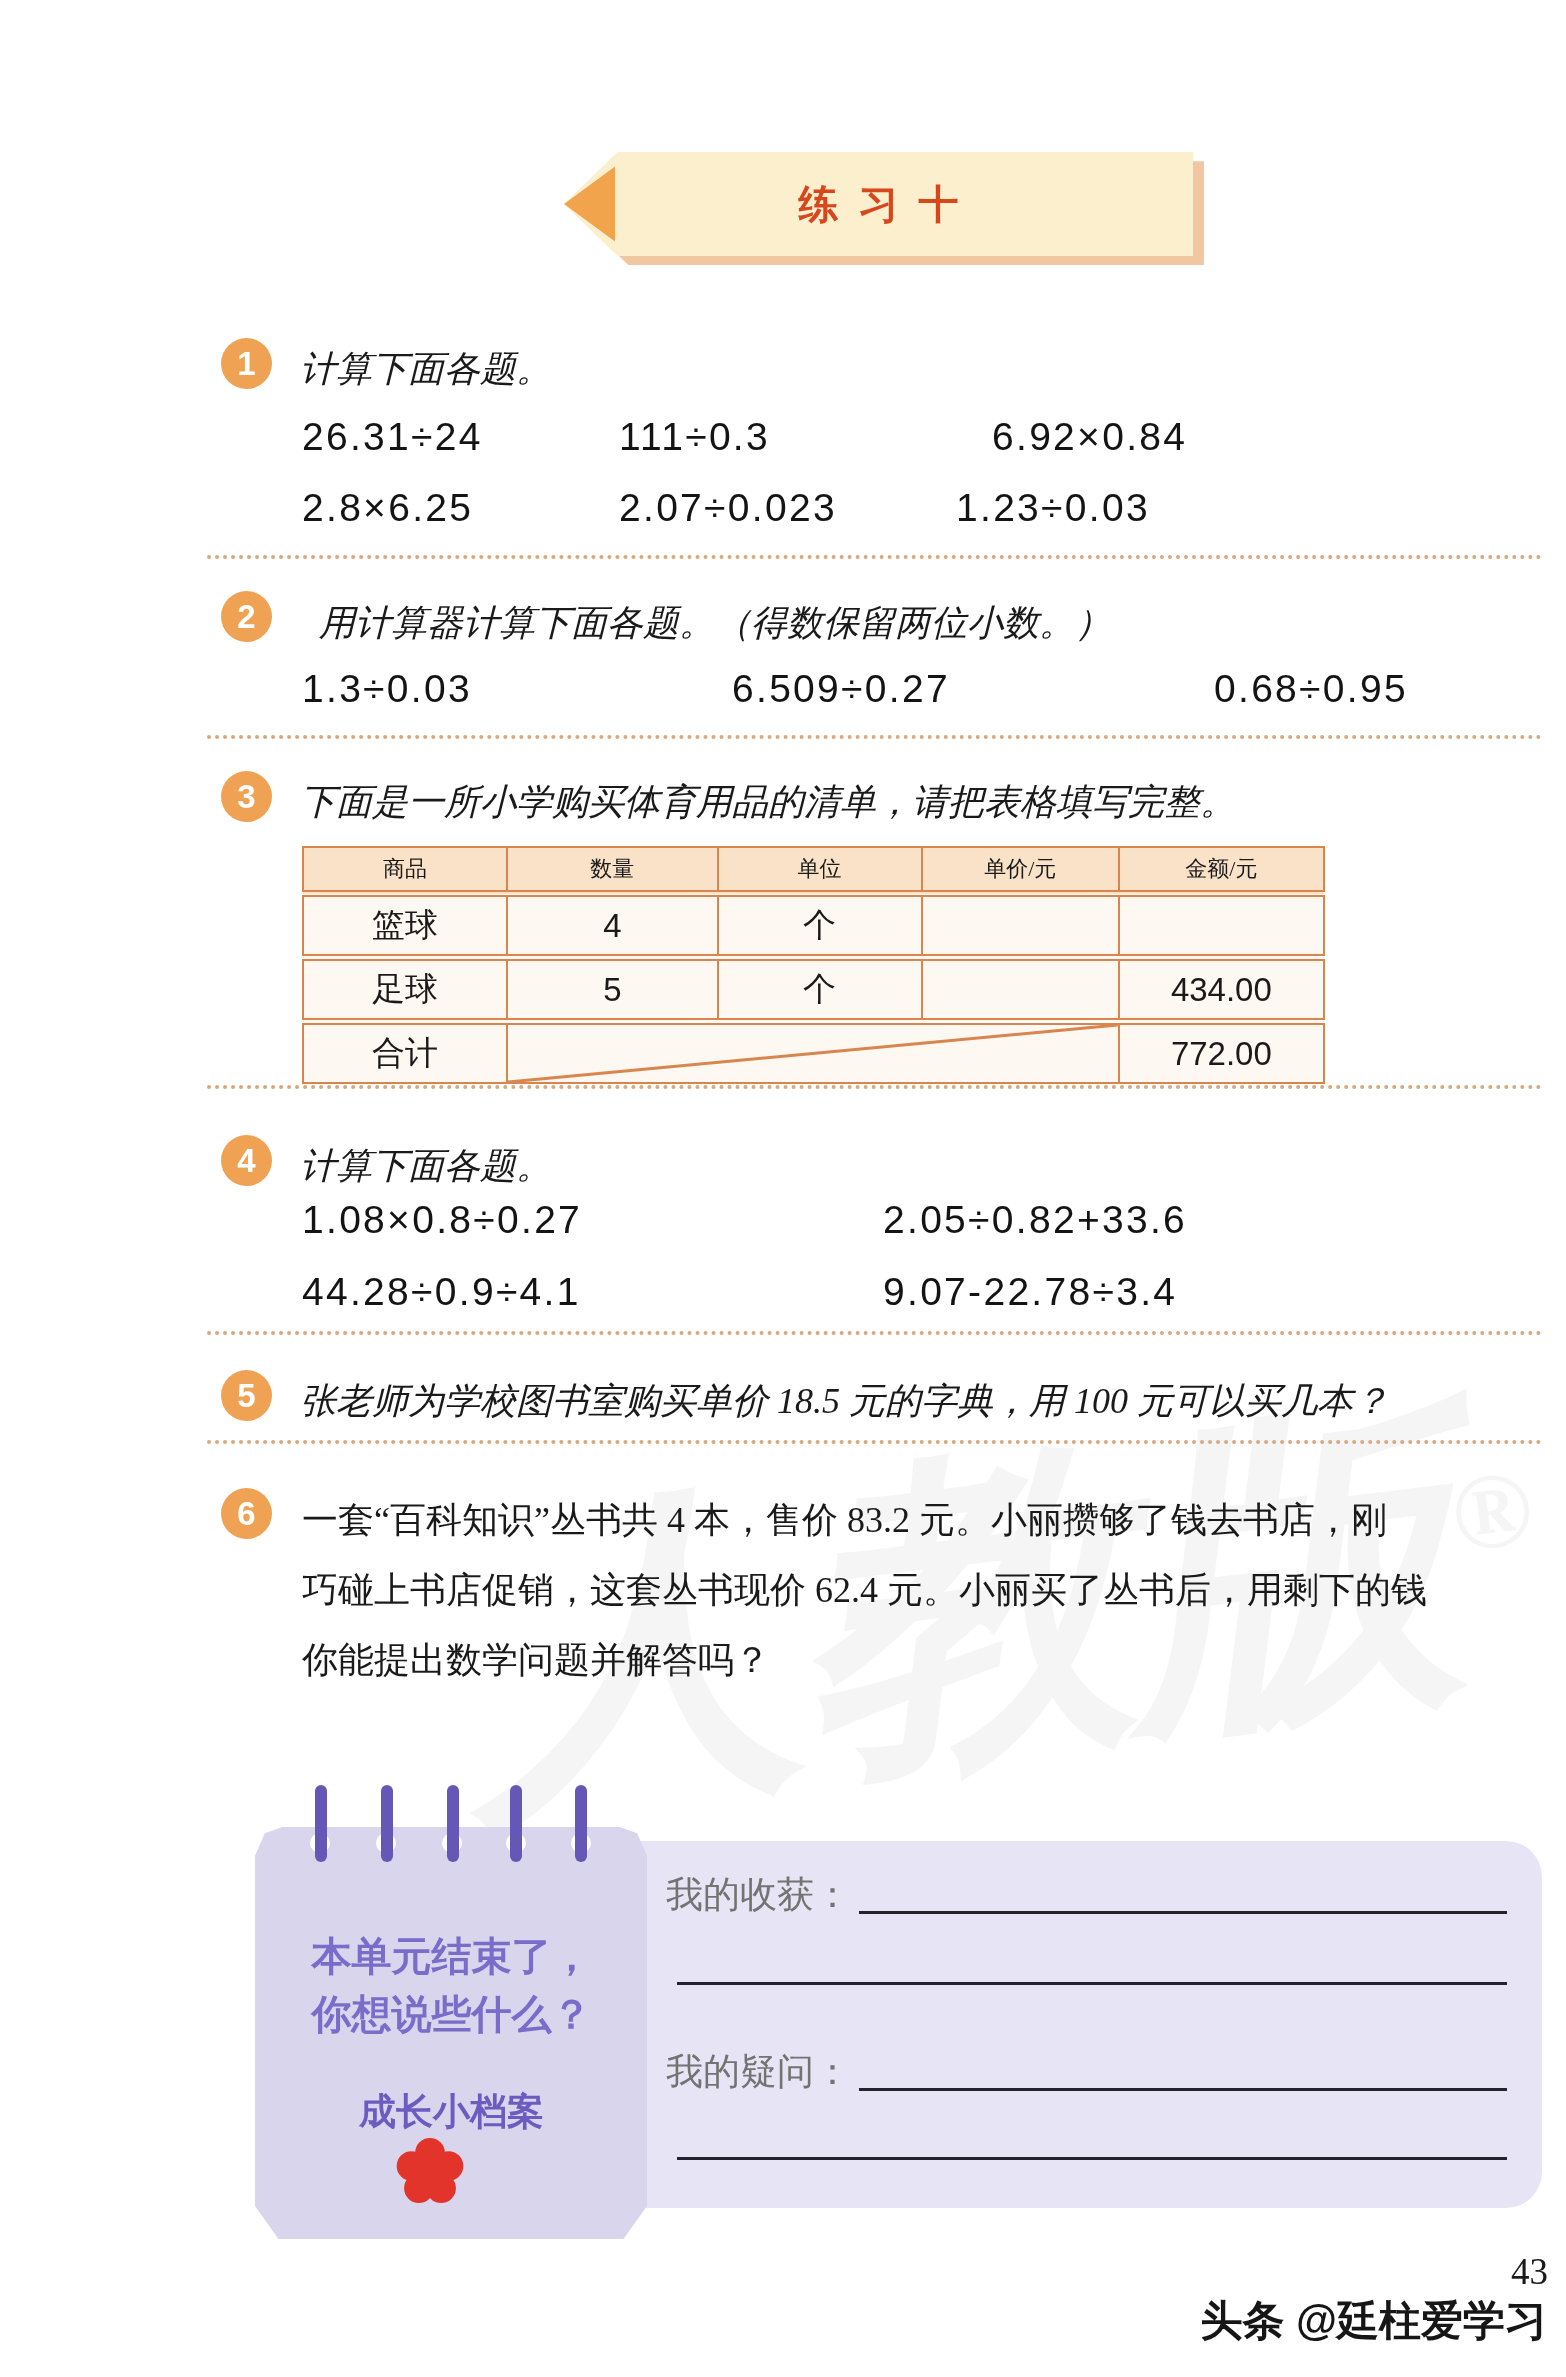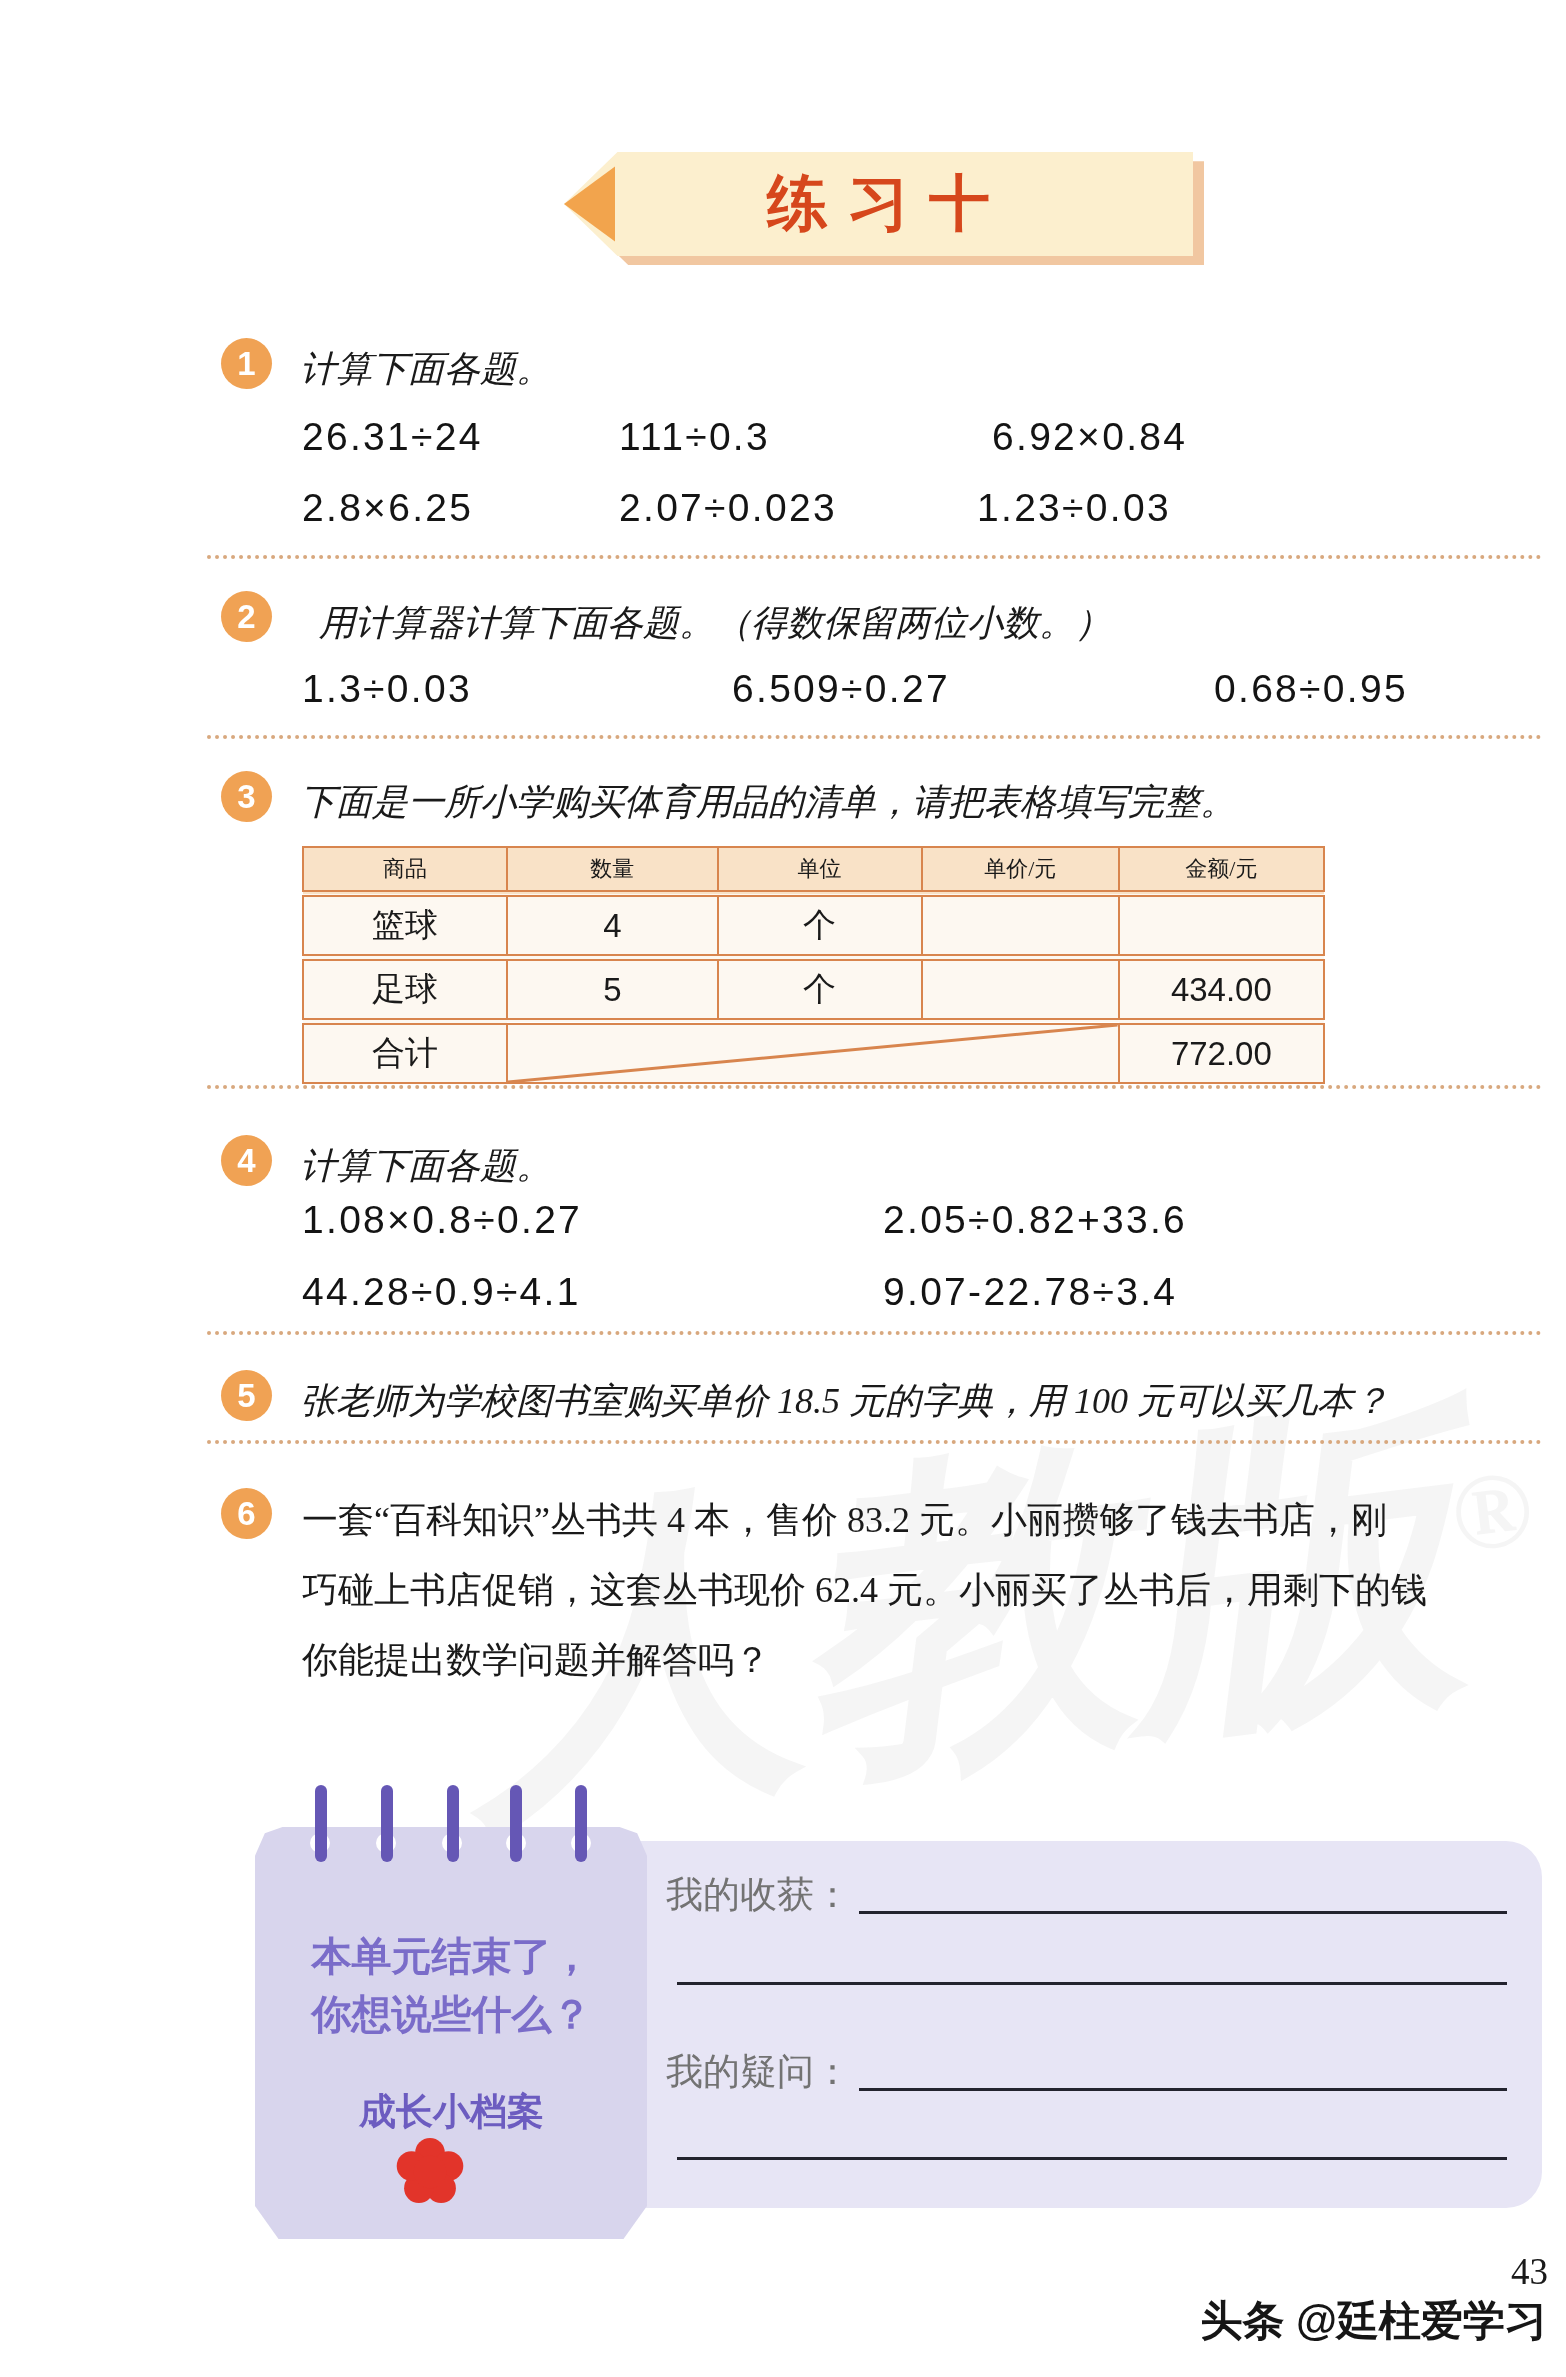--- a/index.html
+++ b/index.html
@@ -28,21 +28,21 @@
     clip-path:polygon(0 50%, 8.5% 0, 100% 0, 100% 100%, 8.5% 100%);
   }
   .banner .tip {
     position:absolute; left:0; top:0; width:51px; height:100%;
     background:#F2A44D;
     clip-path:polygon(0 50%, 100% 14%, 100% 86%);
   }
   .banner .title {
     position:absolute; left:0; top:0; width:100%; height:100%;
     display:flex; align-items:center; justify-content:center;
-    font-size:61px; font-weight:bold; color:#D6471C;
+    font-size:40px; font-weight:bold; color:#D6471C;
     letter-spacing:20px; text-indent:20px;
   }
   
   .badge {
     position:absolute; width:51px; height:51px; border-radius:50%;
     background:#F0A254; color:#ffffff; display:flex; align-items:center;
     justify-content:center; font-family:"Liberation Sans", sans-serif;
     font-size:33px; font-weight:bold;
   }
   .ptext { position:absolute; left:300px; font-size:36px; line-height:50px; white-space:nowrap;font-style:italic; }
@@ -126,21 +126,21 @@
     <div class="title">练习十</div>
   </div>
 
   <div class="badge" style="left:221px; top:338px;">1</div>
   <div class="ptext" style="top:344px;">计算下面各题。</div>
   <span class="expr" style="left:302px; top:415px;">26.31÷24</span>
   <span class="expr" style="left:619px; top:415px;">111÷0.3</span>
   <span class="expr" style="left:992px; top:415px;">6.92×0.84</span>
   <span class="expr" style="left:302px; top:486px;">2.8×6.25</span>
   <span class="expr" style="left:619px; top:486px;">2.07÷0.023</span>
-  <span class="expr" style="left:977px; top:486px;">1.23÷0.03</span>
+  <span class="expr" style="left:956px; top:486px;">1.23÷0.03</span>
 
   <div class="divider" style="top:555px;"></div>
 
   <div class="badge" style="left:221px; top:591px;">2</div>
   <div class="ptext" style="top:598px;margin-left:19px;">用计算器计算下面各题。（得数保留两位小数。）</div>
   <span class="expr" style="left:302px; top:667px;">1.3÷0.03</span>
   <span class="expr" style="left:732px; top:667px;">6.509÷0.27</span>
   <span class="expr" style="left:1214px; top:667px;">0.68÷0.95</span>
 
   <div class="divider" style="top:735px;"></div>

